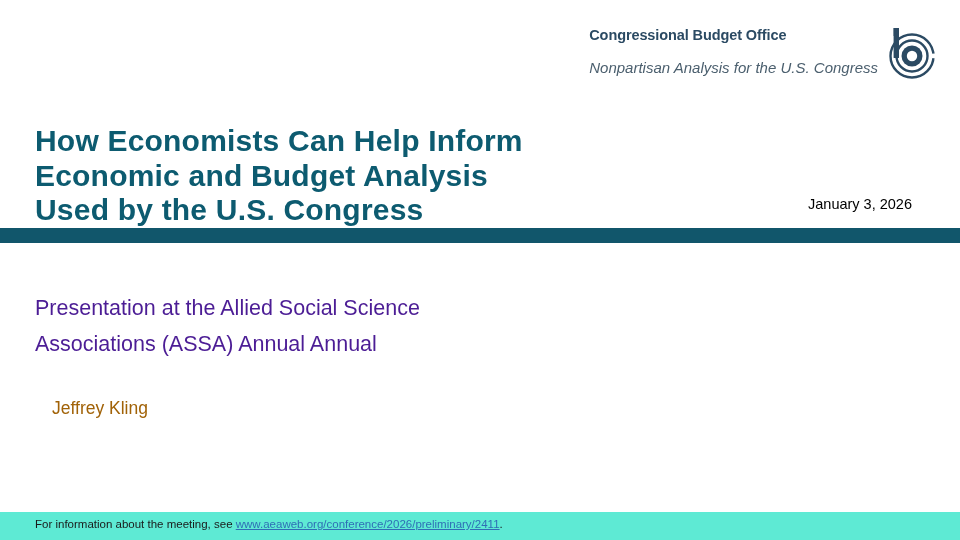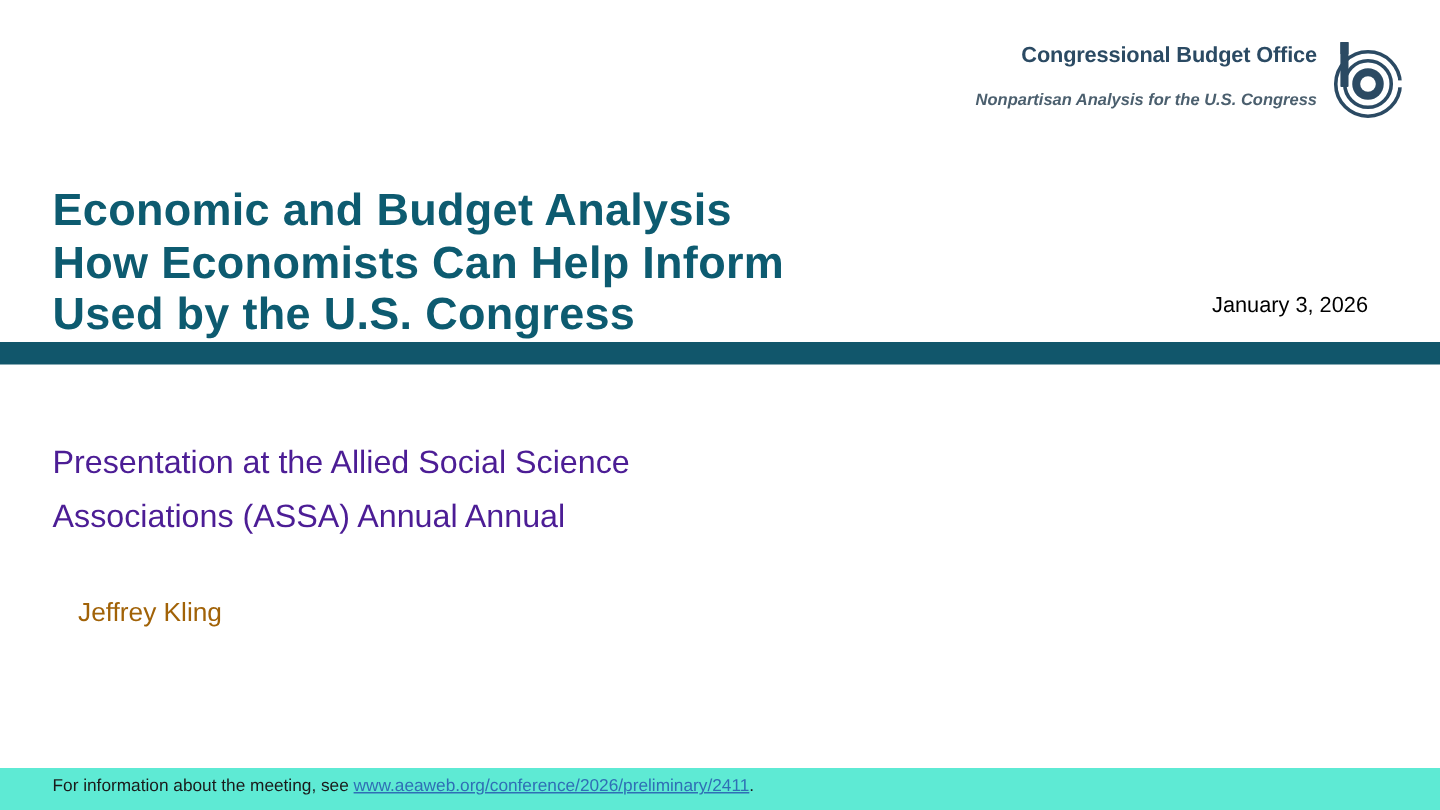--- a/index.html
+++ b/index.html
@@ -25,39 +25,37 @@
   
   .logo-block {
     position: absolute;
     top: 25px;
     right: 22px;
     display: flex;
     align-items: center;
     gap: 6px;
   }
   .logo-text {
-    text-align: right;
     line-height: 1.05;
   }
   .logo-title {
     font-family: "Liberation Sans", sans-serif;
     font-weight: bold;
     font-size: 14.5px;
     color: #2b4a63;
     letter-spacing: -0.1px;
     white-space: nowrap;
   }
   .logo-tagline {
     font-family: "Liberation Sans", sans-serif;
     font-style: italic;
-    font-size: 11px;
+    font-size: 15px;
     color: #4b5f6e;
     white-space: nowrap;
     margin-top: 17px;
-    font-weight: bold;
   }
   .logo-mark {
     width: 54px;
     height: 54px;
     flex: 0 0 54px;
     display: block;
   }
 
   
   .title {
@@ -164,22 +162,22 @@
 
       <rect x="9.6" y="3" width="5.4" height="30" rx="0.6" fill="#2b4a63"></rect>
 
       <path d="M9.6 3 h5.4 v8 h-5.4 z" fill="#2b4a63"></path>
 
       <rect x="47.5" y="28.6" width="6.2" height="4.6" fill="#ffffff"></rect>
     </svg>
   </div>
 
   <h1 class="title">
+    <span class="line">How Economists Can Help Inform</span>
     <span class="line">Economic and Budget Analysis</span>
-    <span class="line">How Economists Can Help Inform</span>
     <span class="line">Used by the U.S. Congress</span>
   </h1>
 
   <div class="date">January 3, 2026</div>
 
   <div class="rule"></div>
 
   <div class="subtitle">
     <span class="line">Presentation at the Allied Social Science</span>
     <span class="line">Associations (ASSA) Annual Annual</span>

